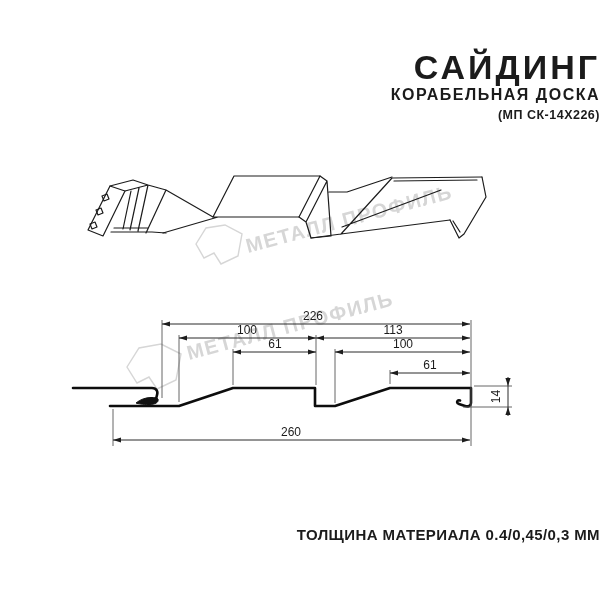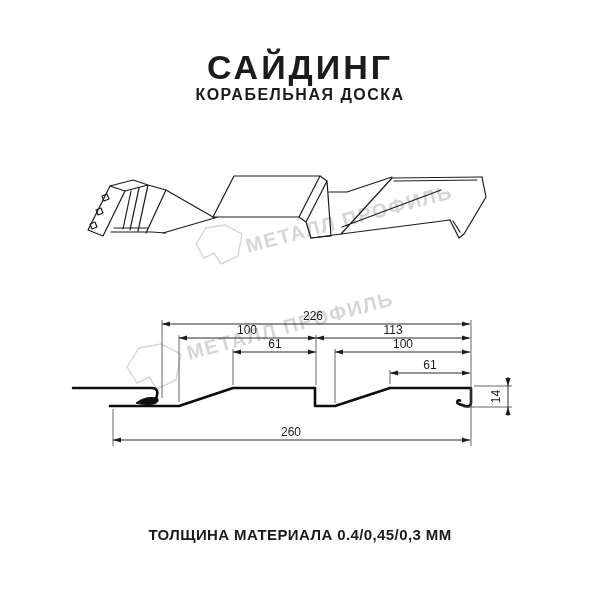--- a/index.html
+++ b/index.html
@@ -1,18 +1,18 @@
 <!DOCTYPE html>
 <html><head>
 <meta charset="utf-8">
 <style>
   html,body{margin:0;padding:0;background:#ffffff;}
   #page{position:relative;width:600px;height:600px;background:#ffffff;overflow:hidden;
         font-family:"Liberation Sans", sans-serif;color:#1b1b1b;}
-  .hdr{position:absolute;left:0;width:600px;text-align:center;}
+  .hdr{position:absolute;left:0;width:600px;text-align:right;}
   #title{top:48px;font-size:34px;font-weight:bold;letter-spacing:3px;}
   #subtitle{top:86px;font-size:16px;font-weight:bold;letter-spacing:1.5px;}
   #model{top:108px;font-size:12.5px;font-weight:bold;letter-spacing:.5px;}
   #footer{top:526px;font-size:15px;font-weight:bold;letter-spacing:.4px;}
   svg{position:absolute;left:0;top:0;}
   .sketch{stroke:#1c1c1c;stroke-width:1.2;fill:none;stroke-linejoin:round;stroke-linecap:round;}
   .profile{stroke:#0d0d0d;stroke-width:2.6;fill:none;stroke-linejoin:round;stroke-linecap:round;}
   .ext{stroke:#555;stroke-width:0.9;fill:none;}
   .dim{stroke:#2a2a2a;stroke-width:1;fill:none;}
   .arr{fill:#1d1d1d;stroke:none;}
@@ -20,20 +20,21 @@
   .wmtxt{font:bold 20px "Liberation Sans", sans-serif;letter-spacing:1.5px;}
   .wmshape{fill:none;stroke-width:1.4;}
 </style>
 </head>
 <body>
 
 <div id="page">
 
   <div id="title" class="hdr">САЙДИНГ</div>
   <div id="subtitle" class="hdr">КОРАБЕЛЬНАЯ ДОСКА</div>
+  <div id="model" class="hdr">(МП СК-14Х226)</div>
 
   <svg width="600" height="600" viewBox="0 0 600 600">
 
     <g>
       <polygon class="wmshape" stroke="#d6d6d6" points="196,244 206,228 225,225 242,234 238,256 221,264 214,253 204,258"></polygon>
       <text class="wmtxt" fill="#d6d6d6" transform="translate(248,253) rotate(-15)">МЕТАЛЛ ПРОФИЛЬ</text>
     </g>
 
     <g>
       <polygon class="wmshape" stroke="#d6d6d6" points="127,367 139,348 161,344 181,354 176,380 157,389 149,377 137,383"></polygon>

